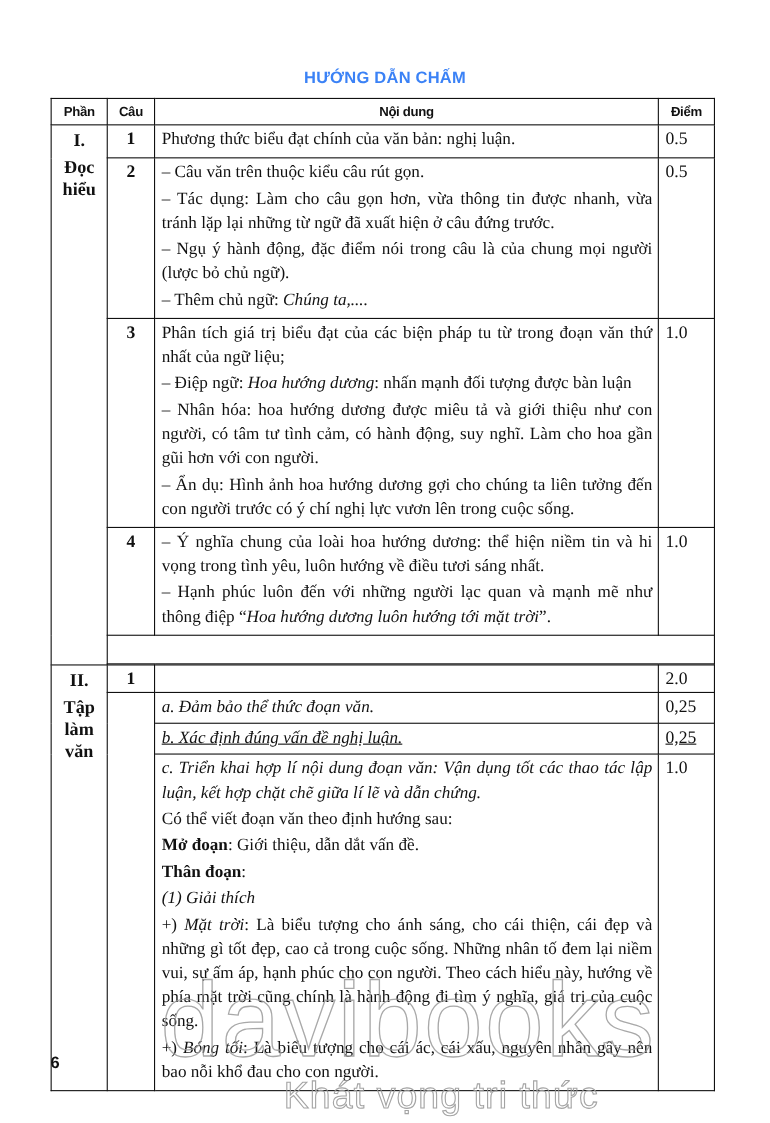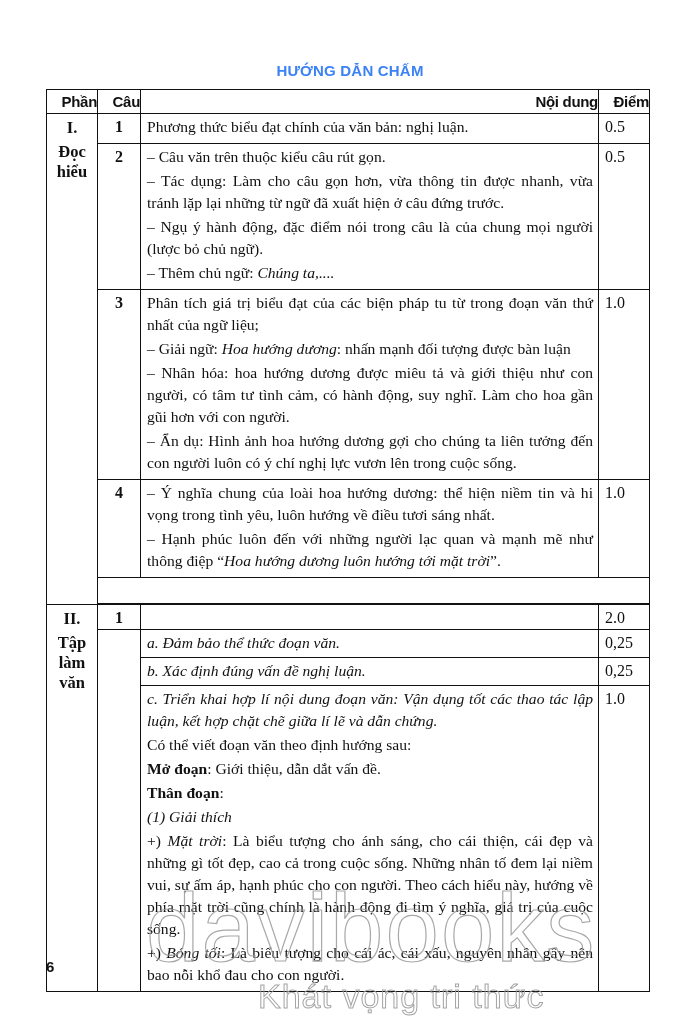--- a/index.html
+++ b/index.html
@@ -15,21 +15,21 @@
   table.grade {
     position: absolute; left: 46px; top: 89px; width: 603px;
     border-collapse: collapse; table-layout: fixed;
     font-size: 15.6px; line-height: 22px;
   }
   table.grade td, table.grade th {
     border: 1.5px solid #111; vertical-align: top; padding: 0;
   }
   table.grade th {
     font-family: "Liberation Sans", "DejaVu Sans", sans-serif; font-weight: bold;
-    font-size: 15px; height: 23px; line-height: 23px; text-align: right;
+    font-size: 12px; height: 23px; line-height: 23px; text-align: center;
     transform-origin: center; letter-spacing: -0.3px;
   }
   col.c-part { width: 51px; }
   col.c-q { width: 43px; }
   col.c-content { width: 458px; }
   col.c-score { width: 51px; }
   .part {
     text-align: center; font-weight: bold; font-size: 16.5px; line-height: 24px; padding-top: 2px !important;
   }
   .qnum { text-align: center; font-weight: bold; font-size: 16px; padding-top: 2px !important; }
@@ -96,23 +96,23 @@
         <p>– Ngụ ý hành động, đặc điểm nói trong câu là của chung mọi người (lược bỏ chủ ngữ).</p>
         <p><span>– Thêm chủ ngữ: </span><span class="it">Chúng ta,....</span></p>
       </td>
       <td class="score">0.5</td>
     </tr>
 
     <tr style="height:185px;">
       <td class="qnum">3</td>
       <td class="content">
         <p>Phân tích giá trị biểu đạt của các biện pháp tu từ trong đoạn văn thứ nhất của ngữ liệu;</p>
-        <p><span>– Giải ngữ: </span><span class="it">Hoa hướng dương</span><span>: nhấn mạnh đối tượng được bàn luận</span></p>
+        <p><span>– Điệp ngữ: </span><span class="it">Hoa hướng dương</span><span>: nhấn mạnh đối tượng được bàn luận</span></p>
         <p>– Nhân hóa: hoa hướng dương được miêu tả và giới thiệu như con người, có tâm tư tình cảm, có hành động, suy nghĩ. Làm cho hoa gần gũi hơn với con người.</p>
-        <p>– Ẩn dụ: Hình ảnh hoa hướng dương gợi cho chúng ta liên tưởng đến con người luôn có ý chí nghị lực vươn lên trong cuộc sống.</p>
+        <p>– Ẩn dụ: Hình ảnh hoa hướng dương gợi cho chúng ta liên tưởng đến con người trước có ý chí nghị lực vươn lên trong cuộc sống.</p>
       </td>
       <td class="score">1.0</td>
     </tr>
 
     <tr style="height:87px;">
       <td class="qnum">4</td>
       <td class="content">
         <p>– Ý nghĩa chung của loài hoa hướng dương: thể hiện niềm tin và hi vọng trong tình yêu, luôn hướng về điều tươi sáng nhất.</p>
         <p><span>– Hạnh phúc luôn đến với những người lạc quan và mạnh mẽ như thông điệp “</span><span class="it">Hoa hướng dương luôn hướng tới mặt trời</span><span>”.</span></p>
       </td>
@@ -135,21 +135,21 @@
       </td>
       <td class="qnum">1</td>
       <td class="content"></td>
       <td class="score">2.0</td>
     </tr>
     <tr style="height:26px;">
       <td rowspan="3"></td>
       <td class="content it">a. Đảm bảo thể thức đoạn văn.</td>
       <td class="score">0,25</td>
     </tr>
-    <tr style="height:24px;">
+    <tr style="height:24px;text-decoration:underline;">
       <td class="content it">b. Xác định đúng vấn đề nghị luận.</td>
       <td class="score">0,25</td>
     </tr>
     <tr style="height:294px;padding-left:41px;">
       <td class="content">
         <p class="it">c. Triển khai hợp lí nội dung đoạn văn: Vận dụng tốt các thao tác lập luận, kết hợp chặt chẽ giữa lí lẽ và dẫn chứng.</p>
         <p>Có thể viết đoạn văn theo định hướng sau:</p>
         <p><span class="b">Mở đoạn</span><span>: Giới thiệu, dẫn dắt vấn đề.</span></p>
         <p><span class="b">Thân đoạn</span><span>:</span></p>
         <p class="it">(1) Giải thích</p>

